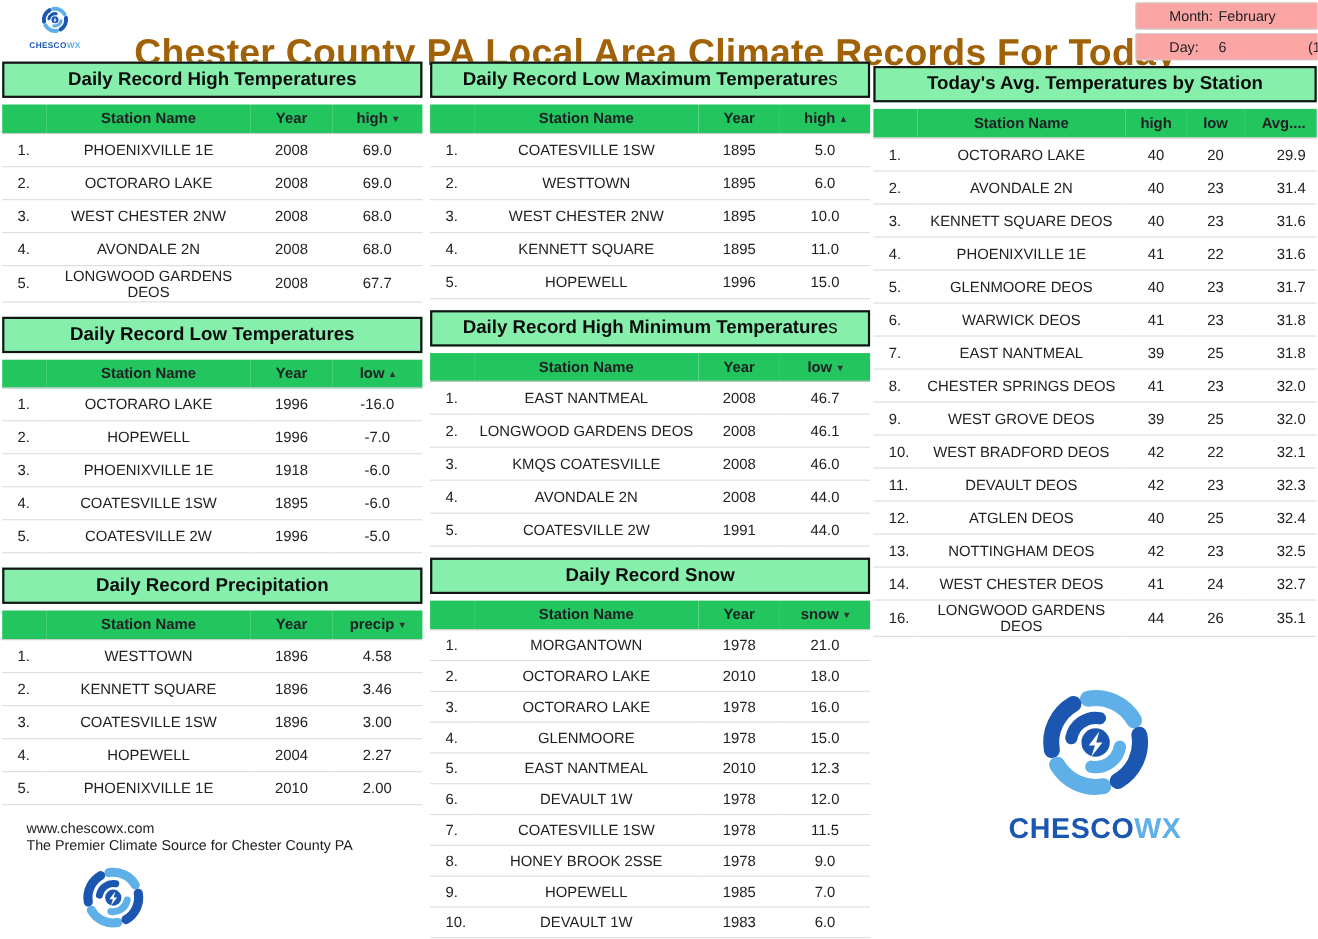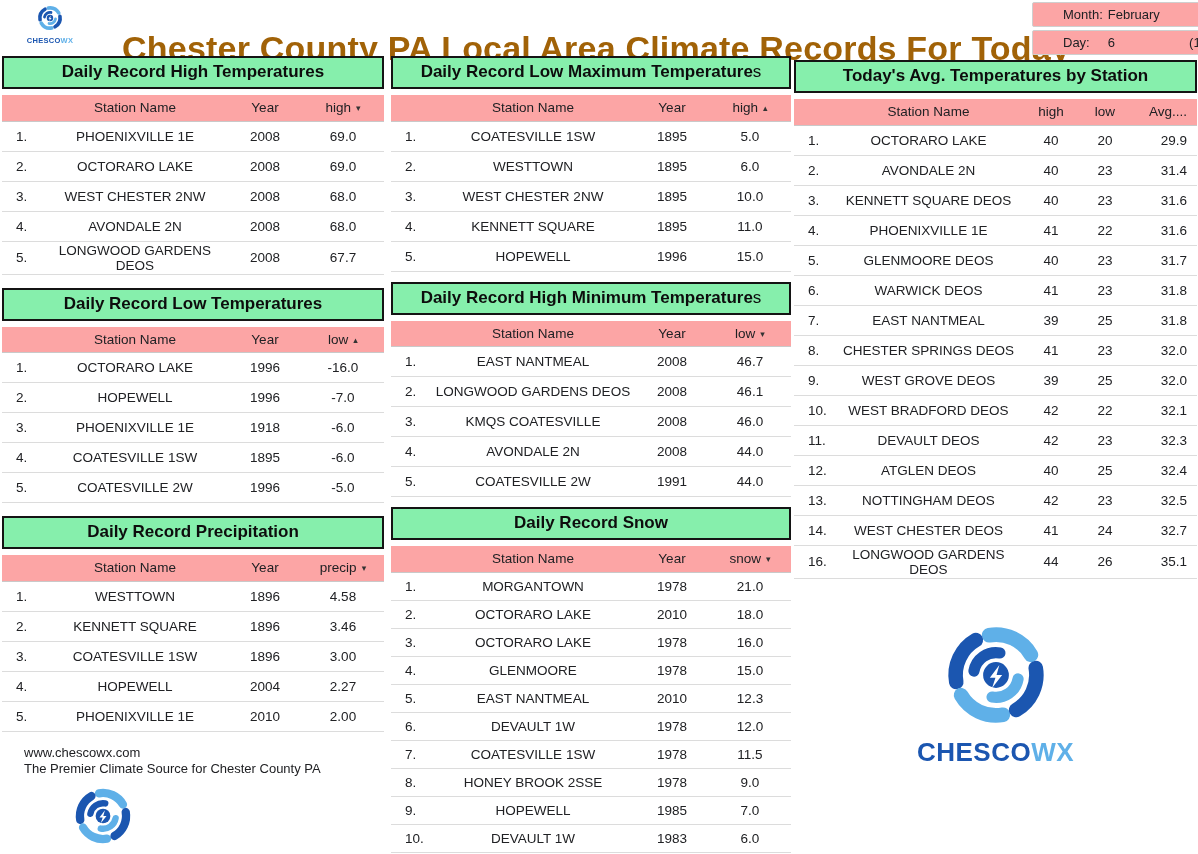--- a/index.html
+++ b/index.html
@@ -31,21 +31,21 @@
   #col-right { left:794px; top:60px; width:403px; }
   #col-left .card, #col-mid .card { margin-bottom:13px; }
   #col-mid .card { margin-bottom:10px; }
 
   
   .card-title { border:2px solid #141414; background:#86efac; text-align:center;
     font-size:17px; font-weight:700; padding:4px 0 5px; color:#0d0d0d; }
   .t-tail { font-weight:400; }
   table { width:100%; border-collapse:collapse; table-layout:fixed;
     font-size:13.5px; color:#202124; margin-top:6px; }
-  thead th { background:#fca5a5; height:26px; font-weight:400;
+  thead th { background:#22c55e; height:26px; font-weight:700;
     border-bottom:1px solid #c9c9c9; font-size:13.5px; }
   td { height:30px; border-bottom:1px solid #dcdcdc; }
   .compact td { height:28px; }
   tr.grand td { font-weight:700; }
   .c-num  { text-align:left; padding-left:14px; width:40px; }
   .c-station { text-align:center; }
   .c-year { text-align:center; width:74px; }
   .c-val  { text-align:center; width:82px; }
   .c-high { text-align:center; width:56px; }
   .c-low  { text-align:center; width:52px; }

